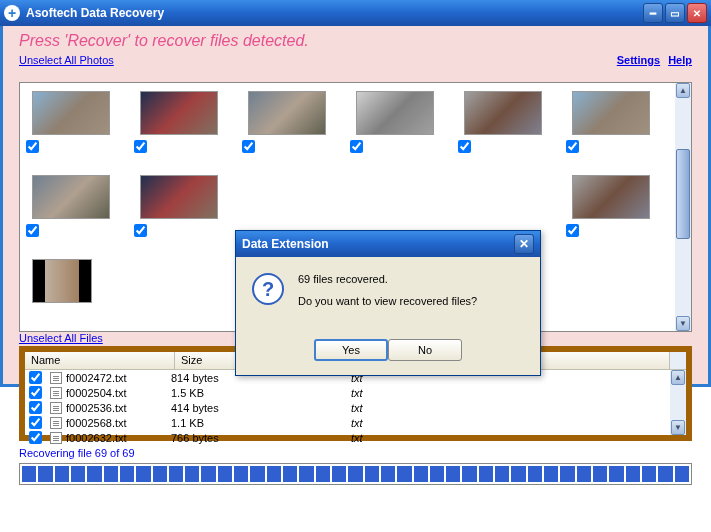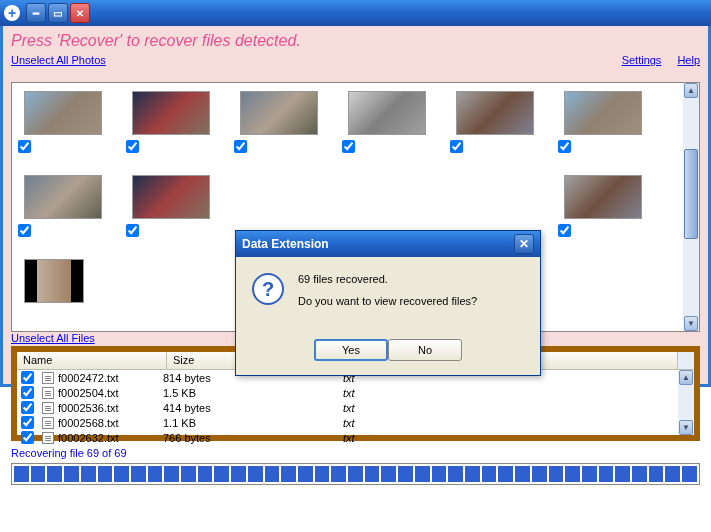--- a/index.html
+++ b/index.html
@@ -5,27 +5,27 @@
 * { box-sizing: border-box; margin: 0; padding: 0; }
 body { font-family: Tahoma, sans-serif; font-size: 11px; background: #fff; width: 711px; height: 532px; overflow: hidden; }
 
 .titlebar { height: 26px; background: linear-gradient(to bottom, #3a8ce8 0%, #2166cc 50%, #1a4fa8 100%); display: flex; align-items: center; padding: 0 4px; color: #fff; font-weight: bold; }
 .titlebar-icon { width: 16px; height: 16px; background: #fff; border-radius: 50%; margin-right: 6px; display: flex; align-items: center; justify-content: center; color: #2c7cd4; font-weight: bold; font-size: 14px; }
 .titlebar-text { flex: 1; font-size: 12px; }
 .titlebar-buttons { display: flex; gap: 2px; }
 .titlebar-btn { width: 20px; height: 20px; background: linear-gradient(to bottom, #6aa3e8, #2c65b8); border: 1px solid #1a4a90; border-radius: 3px; display: flex; align-items: center; justify-content: center; color: #fff; font-size: 10px; cursor: pointer; }
 .titlebar-btn.close { background: linear-gradient(to bottom, #f08080, #d04040); border-color: #a02020; }
 
-.window-body { background: #f7dcdc; height: 361px; border: 3px solid #2c7cd4; border-top: none; padding: 6px 8px; position: relative; }
+.window-body { background: #f7dcdc; height: 361px; border: 3px solid #2c7cd4; border-top: none; padding: 6px 16px; position: relative; }
 
 .instruction { color: #e85090; font-style: italic; font-size: 16px; margin-bottom: 4px; }
 
 .link-row { display: flex; justify-content: space-between; margin-bottom: 16px; }
 .link { color: #0000ee; text-decoration: underline; cursor: pointer; font-size: 11px; }
-.link-right { display: flex; gap: 16px; }
+.link-right { display: flex; gap: 8px; font-weight: bold; }
 
 .photo-panel { background: #fff; border: 1px solid #888; height: 250px; padding: 8px; position: relative; overflow: hidden; }
 .photo-scroll { position: absolute; right: 0; top: 0; bottom: 0; width: 16px; background: #e8eef8; }
 .photo-scroll-thumb { position: absolute; top: 66px; left: 1px; right: 1px; height: 90px; background: linear-gradient(to right, #c8d8f0, #88a8d8); border: 1px solid #6080b0; border-radius: 2px; }
 .photo-scroll-btn { position: absolute; left: 1px; right: 1px; height: 15px; background: linear-gradient(to bottom, #d8e4f4, #a8c0e0); border: 1px solid #7090c0; border-radius: 2px; display: flex; align-items: center; justify-content: center; font-size: 8px; color: #405070; }
 .photo-scroll-btn.up { top: 0; }
 .photo-scroll-btn.down { bottom: 0; }
 
 .photo-grid { display: flex; flex-wrap: wrap; gap: 40px 30px; padding-left: 4px; }
 .photo-item { position: relative; width: 78px; }
@@ -76,20 +76,21 @@
 .dialog-btn { width: 74px; height: 22px; background: linear-gradient(to bottom, #fff, #ece8d8); border: 1px solid #888; border-radius: 3px; font-size: 11px; cursor: pointer; }
 .dialog-btn.default { border: 2px solid #4080d0; }
 
 .unselect-files { }
 </style>
 </head>
 <body>
 
 <div class="titlebar">
   <div class="titlebar-icon">+</div>
+  <div class="titlebar-text">Asoftech Data Recovery</div>
   <div class="titlebar-buttons">
     <div class="titlebar-btn">━</div>
     <div class="titlebar-btn">▭</div>
     <div class="titlebar-btn close">✕</div>
   </div>
 </div>
 
 <div class="window-body">
 
   <div class="instruction">Press 'Recover' to recover files detected.</div>

